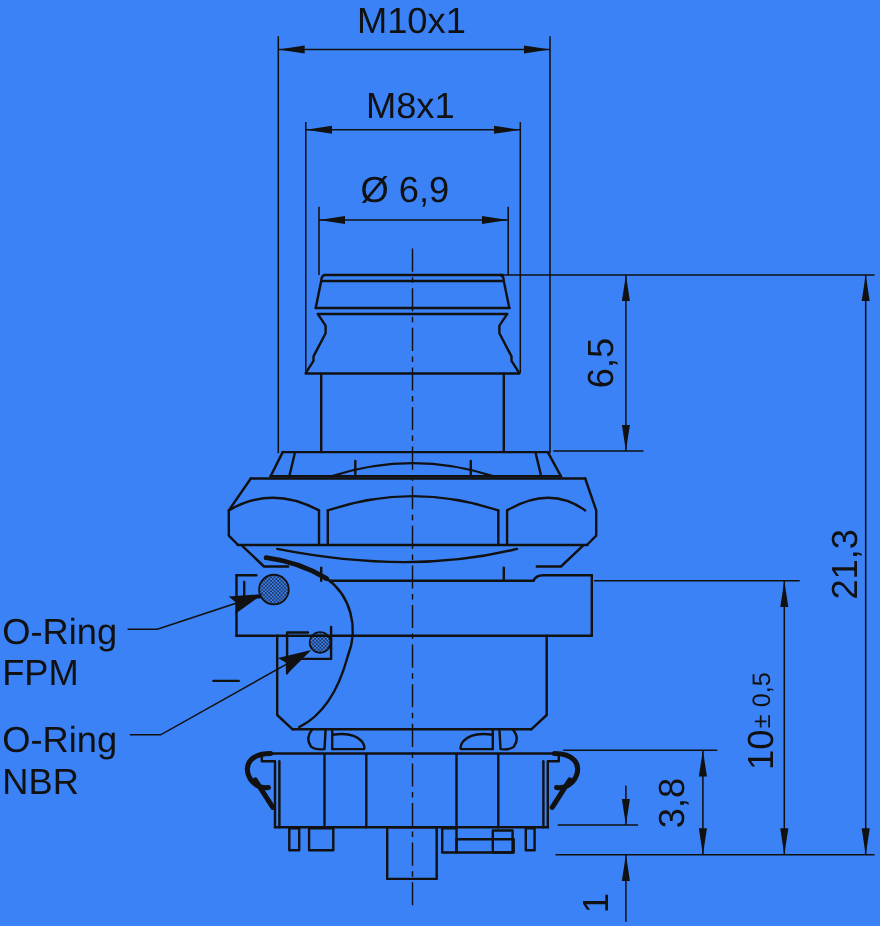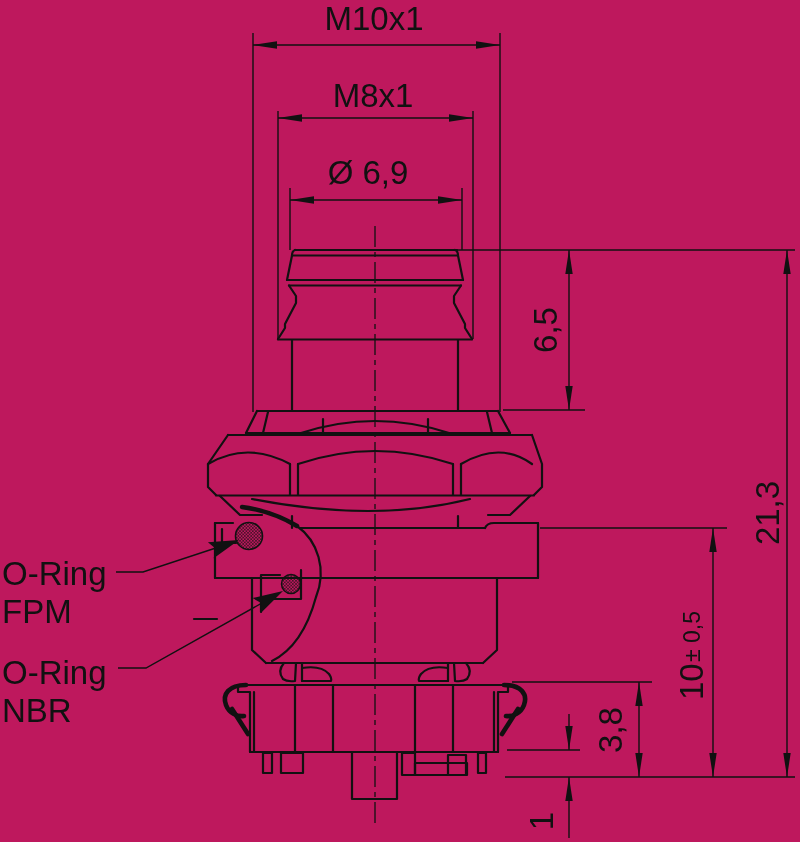--- a/index.html
+++ b/index.html
@@ -1,16 +1,16 @@
 <!DOCTYPE html>
 <html><head>
 <meta charset="utf-8">
 <style>
   html,body{margin:0;padding:0;background:#ffffff;}
-  .stage{position:relative;width:800px;height:842px;background:#be185d;overflow:hidden;}
+  .stage{position:relative;width:800px;height:842px;background:#3b82f6;overflow:hidden;}
   svg{display:block;}
   svg text{font-family:"Liberation Sans","DejaVu Sans",sans-serif;fill:#111;}
   .dim-text{font-size:33px;}
   .tol-text{font-size:23px;}
   .outline{stroke:#111;stroke-width:2.2;fill:none;stroke-linecap:round;stroke-linejoin:round;}
   .thin{stroke:#111;stroke-width:1.4;fill:none;}
   .centerline{stroke:#111;stroke-width:1.3;fill:none;stroke-dasharray:21 5 5 5;}
   .clip{stroke:#111;stroke-width:4.6;fill:none;stroke-linecap:round;}
   .break-thick{stroke:#111;stroke-width:4.4;fill:none;stroke-linecap:round;}
   .arrowhead{fill:#111;stroke:none;}

